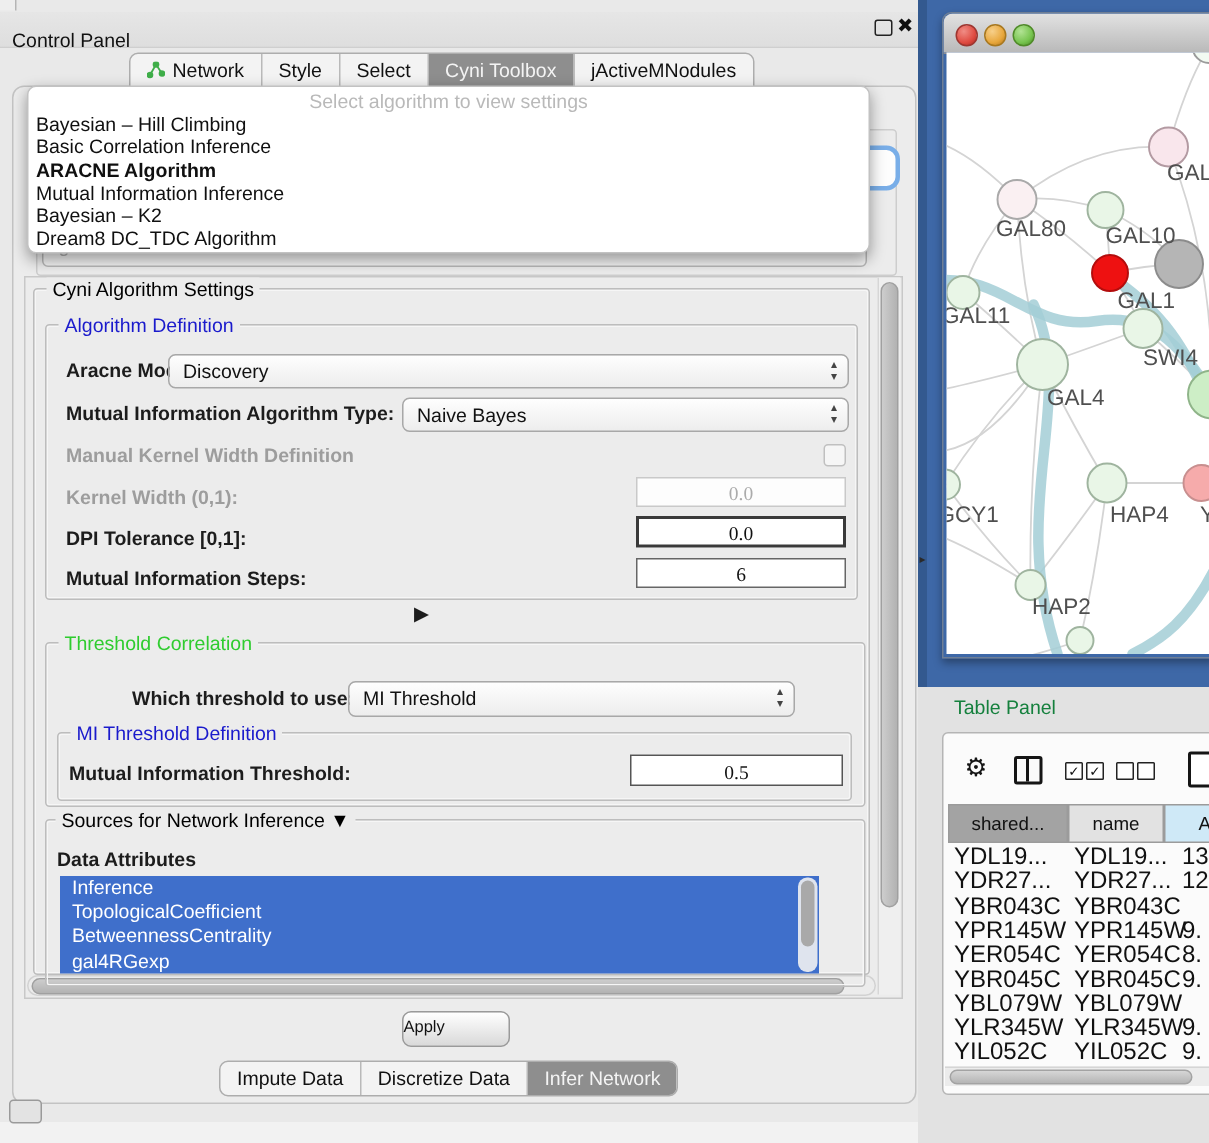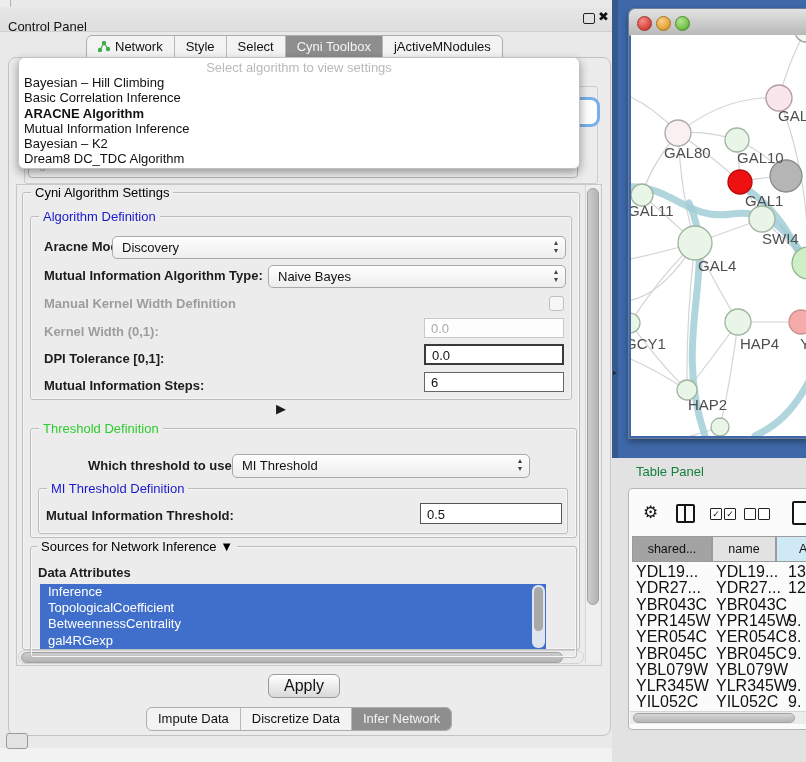--- a/index.html
+++ b/index.html
@@ -43,29 +43,29 @@
   #hthumb{left:21px;top:652px;width:540px;height:9px;background:linear-gradient(#cdcdcd,#b2b2b2);border:1px solid #a0a0a0;border-radius:6px;}
   
   .groupbox{position:absolute;border:1px solid #bdbdbd;border-radius:3px;box-shadow:inset 0 0 0 1px #f6f6f6;}
   .gtitle{position:absolute;top:-8px;left:8px;background:#ececec;padding:0 4px;font-size:13px;white-space:nowrap;}
   .blue-t{color:#1a1acc;}
   .green-t{color:#2fcc2f;}
   
   .combo{position:absolute;background:linear-gradient(#fefefe,#ededed);border:1px solid #a8a8a8;border-radius:5px;font-size:13px;color:#111;}
   .combo .cv{position:absolute;left:9px;top:0;line-height:21px;white-space:nowrap;}
   .spin{position:absolute;right:7px;top:2px;font-size:8px;line-height:8px;color:#444;text-align:center;}
-  .field{position:absolute;background:#fff;font-size:13px;color:#111;text-align:left;box-sizing:border-box;padding:0 6px;}
+  .field{position:absolute;background:#fff;font-size:13px;color:#111;text-align:center;box-sizing:border-box;padding:0 6px;font-family:Liberation Serif, serif;}
   .chk{position:absolute;width:13px;height:13px;border:1px solid #c0c0c0;border-radius:3px;background:#f6f6f6;}
   
   #src-list{left:40px;top:584px;width:506px;height:65px;background:#3f6fcb;overflow:hidden;}
   .src-item{height:16.2px;line-height:16.2px;padding-left:8px;font-size:13px;color:#fff;white-space:nowrap;}
   #src-vtrack{left:532px;top:585px;width:13px;height:63px;background:#dfe4ee;border-radius:6px;}
   #src-vthumb{left:534px;top:587px;width:9px;height:44px;background:#a9a9a9;border-radius:5px;}
   
-  #apply-btn{left:268px;top:674px;width:70px;height:22px;border:1px solid #9a9a9a;border-radius:6px;background:linear-gradient(#ffffff,#d9d9d9);font-size:16px;color:#111;text-align:center;line-height:21px;}
+  #apply-btn{left:268px;top:674px;width:70px;height:22px;border:1px solid #9a9a9a;border-radius:6px;background:linear-gradient(#ffffff,#d9d9d9);font-size:11px;color:#111;text-align:left;line-height:21px;}
   #mini-box{left:6px;top:733px;width:20px;height:14px;border:1px solid #9a9a9a;border-radius:3px;background:#e3e3e3;}
   
   #desktop{left:612px;top:0;width:194px;height:458px;background:linear-gradient(90deg,#2f5档,#3e68a7);background:#3e68a7;border-left:6px solid #33598f;}
   #net-window{left:628px;top:8px;width:180px;height:429px;border:1px solid #6f7f95;border-radius:6px 0 0 0;box-shadow:0 3px 6px rgba(0,0,0,.35);}
   #net-titlebar{position:absolute;left:0;top:0;width:100%;height:26px;background:linear-gradient(#e2e2e2,#b9b9b9);border-bottom:1px solid #8f8f8f;border-radius:6px 0 0 0;}
   .light{position:absolute;top:7px;width:13px;height:13px;border-radius:50%;}
   #net-canvas{position:absolute;left:2px;top:26px;width:178px;height:401px;background:#fff;overflow:hidden;}
   .nlabel{position:absolute;font-size:15px;color:#4f4f4f;white-space:nowrap;}
   
   #table-area{left:612px;top:458px;width:194px;height:304px;background:#e2e2e2;}
@@ -177,21 +177,21 @@
 
   <span class="lbl bold" style="left:44px;top:351px;">DPI Tolerance [0,1]:</span>
   <div class="field" style="left:424px;top:344px;width:140px;height:21px;line-height:19px;border:2px solid #3a3a3a;">0.0</div>
 
   <span class="lbl bold" style="left:44px;top:378px;">Mutual Information Steps:</span>
   <div class="field" style="left:424px;top:372px;width:140px;height:20px;line-height:20px;border:1px solid #666;">6</div>
 
   <span class="lbl" style="left:276px;top:401px;font-size:13px;">▶</span>
 
   <div class="groupbox" style="left:30px;top:428px;width:545px;height:108px;">
-    <span class="gtitle green-t">Threshold Definition</span>
+    <span class="gtitle green-t">Threshold Correlation</span>
   </div>
   <span class="lbl bold" style="left:88px;top:458px;">Which threshold to use:</span>
   <div class="combo" style="left:232px;top:454px;width:296px;height:22px;">
     <span class="cv">MI Threshold</span>
     <span class="spin"><span>▴</span><br><span>▾</span></span>
   </div>
 
   <div class="groupbox" style="left:38px;top:488px;width:528px;height:44px;">
     <span class="gtitle blue-t">MI Threshold Definition</span>
   </div>

